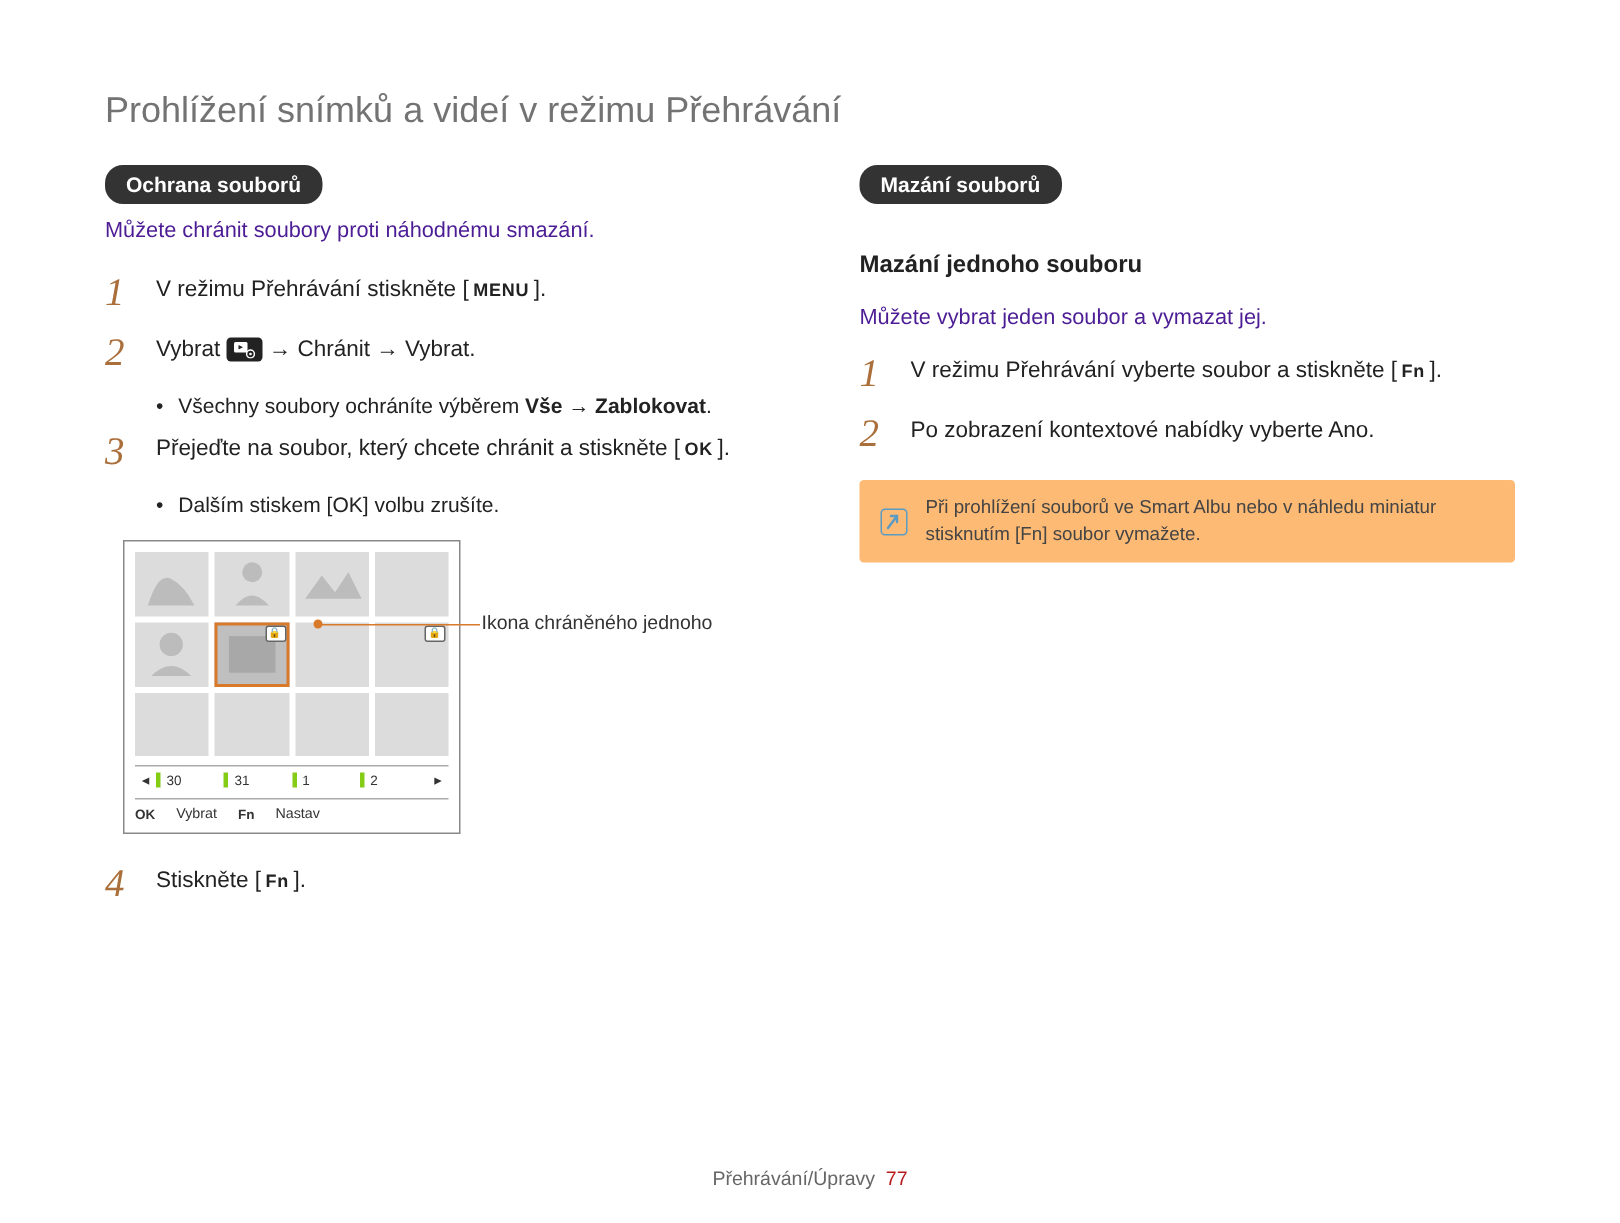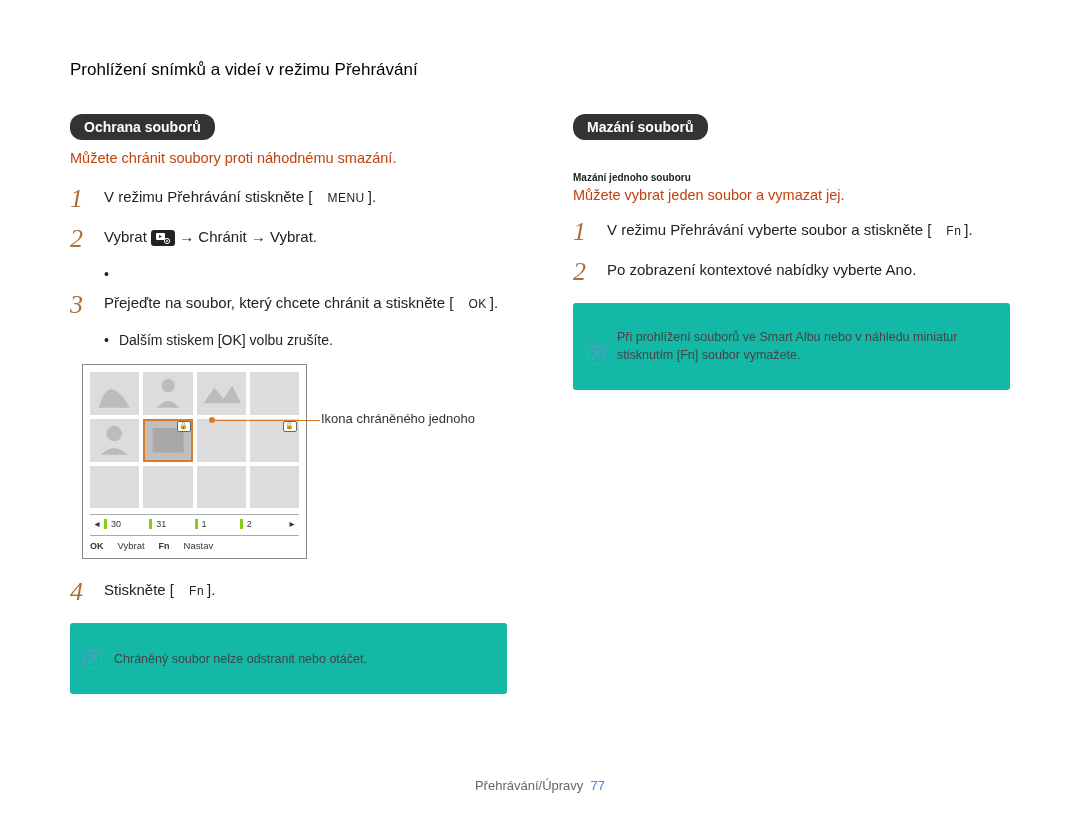--- a/index.html
+++ b/index.html
@@ -6,95 +6,94 @@
   body {
     width: 1080px;
     height: 815px;
     background: #fff;
     font-family: Arial, Helvetica, sans-serif;
     color: #222;
     position: relative;
     padding: 60px 70px 0 70px;
   }
   .page-title {
-    color: #000000;
-    font-size: 17px;
+    color: #737373;
+    font-size: 24px;
     font-weight: 400;
-    margin-bottom: 34px;
+    margin-bottom: 22px;
   }
   .columns { display: flex; gap: 66px; }
   .col { flex: 1; }
 
   .section-pill {
     display: inline-block;
     background: #333;
     color: #fff;
     font-size: 14px;
     font-weight: 700;
     padding: 5px 14px;
     border-radius: 12px;
     margin-bottom: 10px;
   }
-  .section-desc { font-size: 14.5px; color: #c2410c; margin-bottom: 20px; }
+  .section-desc { font-size: 14.5px; color: #4c1d95; margin-bottom: 20px; }
 
   .step { display: flex; gap: 14px; margin-bottom: 14px; align-items: flex-start; }
   .step-num {
     font-family: Georgia, "Times New Roman", serif;
     font-style: italic;
     color: #aa6f3a;
     font-size: 26px;
     line-height: 1;
     width: 20px;
     flex-shrink: 0;
   }
   .step-body { flex: 1; font-size: 15px; line-height: 1.5; }
   .step-body .key {
     display: inline-block;
     font-family: Arial, sans-serif;
-    font-weight: 400;
+    font-weight: 700;
     font-size: 12px;
     letter-spacing: 0.5px;
     padding: 0 3px;
     border-radius: 2px;
     vertical-align: baseline;
-    margin-left: 12px;
   }
   .step-body strong { font-weight: 400; }
 
   .arrow { font-weight: 400; }
 
   .bullet { display: flex; gap: 10px; margin: 4px 0 10px 34px; font-size: 14px; color: #222; }
   .bullet .dot { flex-shrink: 0; }
 
   .note-box {
-    background: #14b8a6;
+    background: #fdba74;
     border-radius: 3px;
-    padding: 26px 14px;
+    padding: 10px 14px;
     display: flex;
     gap: 12px;
-    align-items: flex-end;
+    align-items: center;
     margin-top: 18px;
     font-size: 12.5px;
     color: #444;
     line-height: 1.4;
   }
   .note-icon {
     width: 18px;
     height: 18px;
     border: 1.5px solid #5a9bc6;
     border-radius: 3px;
     display: flex;
     align-items: center;
     justify-content: center;
     flex-shrink: 0;
     margin-top: 1px;
   }
   .note-icon svg { width: 12px; height: 12px; }
 
-  .sub-heading { font-size: 10px; font-weight: 700; margin: 22px 0 4px 0; }
+  .sub-heading { font-size: 16px; font-weight: 700; margin: 22px 0 18px 0; }
 
   .screen-illus-wrap { display: flex; gap: 14px; margin: 16px 0 20px 12px; }
   .screen-illus {
     width: 225px;
     background: #fff;
     border: 1px solid #888;
     padding: 7px;
   }
   .grid-thumbs { display: grid; grid-template-columns: repeat(4, 1fr); gap: 4px; }
   .thumb {
@@ -150,21 +149,21 @@
 
   .footer {
     position: absolute;
     bottom: 22px;
     left: 0;
     width: 100%;
     text-align: center;
     font-size: 13px;
     color: #666;
   }
-  .footer .pagenum { color: #3b82f6; }
+  .footer .pagenum { color: #b91c1c; }
 </style>
 </head>
 <body>
 
 <div class="page-title">Prohlížení snímků a videí v režimu Přehrávání</div>
 
 <div class="columns">
 
   <div class="col">
     <div class="section-pill">Ochrana souborů</div>
@@ -186,20 +185,23 @@
               <polygon points="3,3 3,6 6,4.5" fill="#222"></polygon>
               <circle cx="11" cy="9" r="2.6" fill="none" stroke="#fff" stroke-width="1"></circle>
               <circle cx="11" cy="9" r="0.9" fill="#fff"></circle>
             </svg>
           </span> <span class="arrow">→</span> <strong>Chránit</strong> <span class="arrow">→</span> <strong>Vybrat</strong><span>.</span>
       </div>
     </div>
 
     <div class="bullet">
       <span class="dot">•</span>
+      <span>
+        <span>Všechny soubory ochráníte výběrem </span><strong>Vše</strong><span> → </span><strong>Zablokovat</strong><span>.</span>
+      </span>
     </div>
 
     <div class="step">
       <div class="step-num">3</div>
       <div class="step-body">
         <span>Přejeďte na soubor, který chcete chránit a stiskněte [</span><span class="key">OK</span><span>].</span>
       </div>
     </div>
 
     <div class="bullet">
@@ -272,56 +274,48 @@
       <div class="callout-dot" style="left:127px; top:53px;"></div>
     </div>
 
     <div class="step">
       <div class="step-num">4</div>
       <div class="step-body">
         <span>Stiskněte [</span><span class="key">Fn</span><span>].</span>
       </div>
     </div>
 
+  </div>
+
+  <div class="col">
+    <div class="section-pill">Mazání souborů</div>
+
+    <div class="sub-heading">Mazání jednoho souboru</div>
+    <div class="section-desc" style="margin-bottom:16px;">Můžete vybrat jeden soubor a vymazat jej.</div>
+
+    <div class="step">
+      <div class="step-num">1</div>
+      <div class="step-body">
+        <span>V režimu Přehrávání vyberte soubor a stiskněte [</span><span class="key">Fn</span><span>].</span>
+      </div>
+    </div>
+
+    <div class="step">
+      <div class="step-num">2</div>
+      <div class="step-body">
+        <span>Po zobrazení kontextové nabídky vyberte </span><strong>Ano</strong><span>.</span>
+      </div>
+    </div>
+
     <div class="note-box">
       <div class="note-icon">
         <svg viewBox="0 0 12 12">
             <path d="M2 10 L8 2 M4 2 L8 2 L8 6" stroke="#5a9bc6" stroke-width="1.6" fill="none" stroke-linecap="round"></path>
           </svg>
       </div>
-      <div>Chráněný soubor nelze odstranit nebo otáčet.</div>
-    </div>
-  </div>
-
-  <div class="col">
-    <div class="section-pill">Mazání souborů</div>
-
-    <div class="sub-heading">Mazání jednoho souboru</div>
-    <div class="section-desc" style="margin-bottom:16px;">Můžete vybrat jeden soubor a vymazat jej.</div>
-
-    <div class="step">
-      <div class="step-num">1</div>
-      <div class="step-body">
-        <span>V režimu Přehrávání vyberte soubor a stiskněte [</span><span class="key">Fn</span><span>].</span>
-      </div>
-    </div>
-
-    <div class="step">
-      <div class="step-num">2</div>
-      <div class="step-body">
-        <span>Po zobrazení kontextové nabídky vyberte </span><strong>Ano</strong><span>.</span>
-      </div>
-    </div>
-
-    <div class="note-box">
-      <div class="note-icon">
-        <svg viewBox="0 0 12 12">
-            <path d="M2 10 L8 2 M4 2 L8 2 L8 6" stroke="#5a9bc6" stroke-width="1.6" fill="none" stroke-linecap="round"></path>
-          </svg>
-      </div>
       <div>
         <span>Při prohlížení souborů ve Smart Albu nebo v náhledu miniatur stisknutím [</span><span class="key">Fn</span><span>] soubor vymažete.</span>
       </div>
     </div>
   </div>
 
 </div>
 
 <div class="footer">
   <span>Přehrávání/Úpravy</span>&nbsp;&nbsp;<span class="pagenum">77</span>

